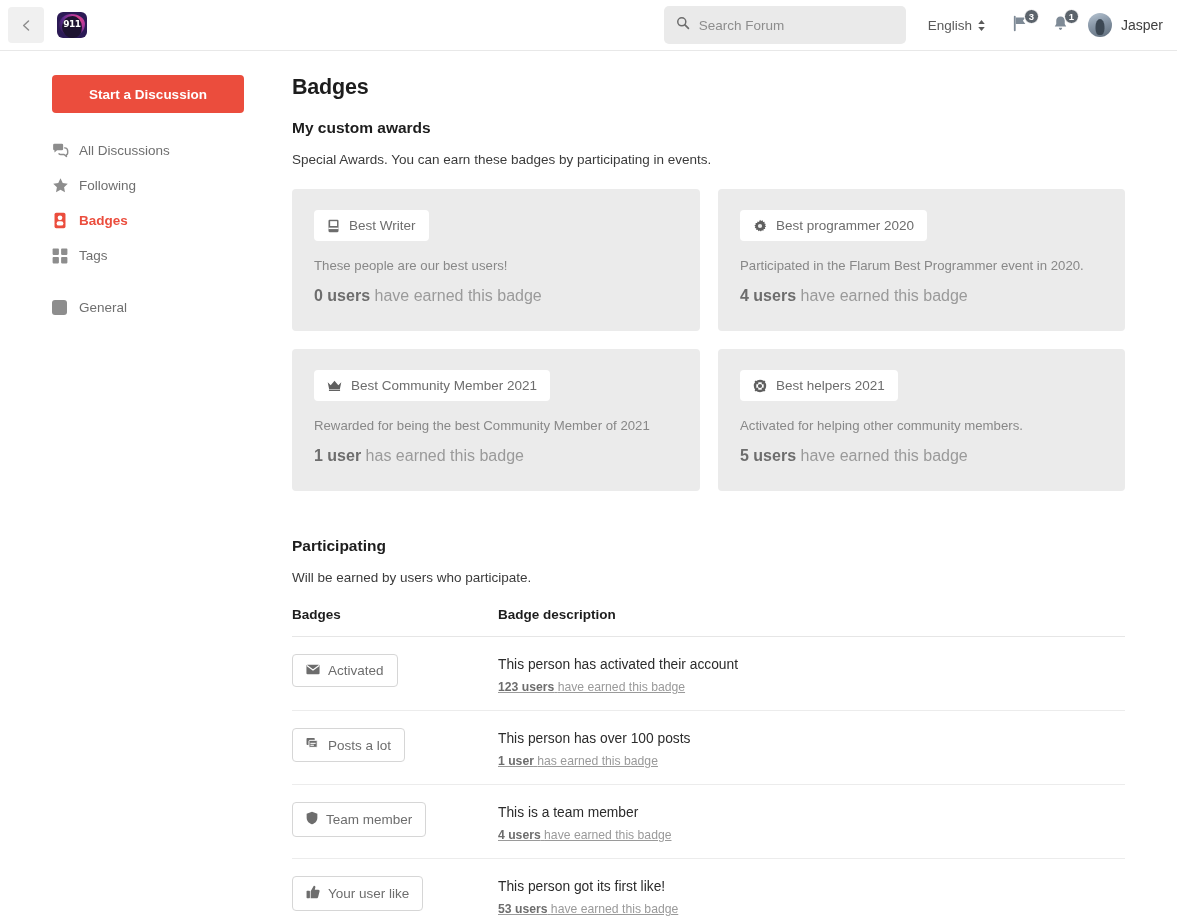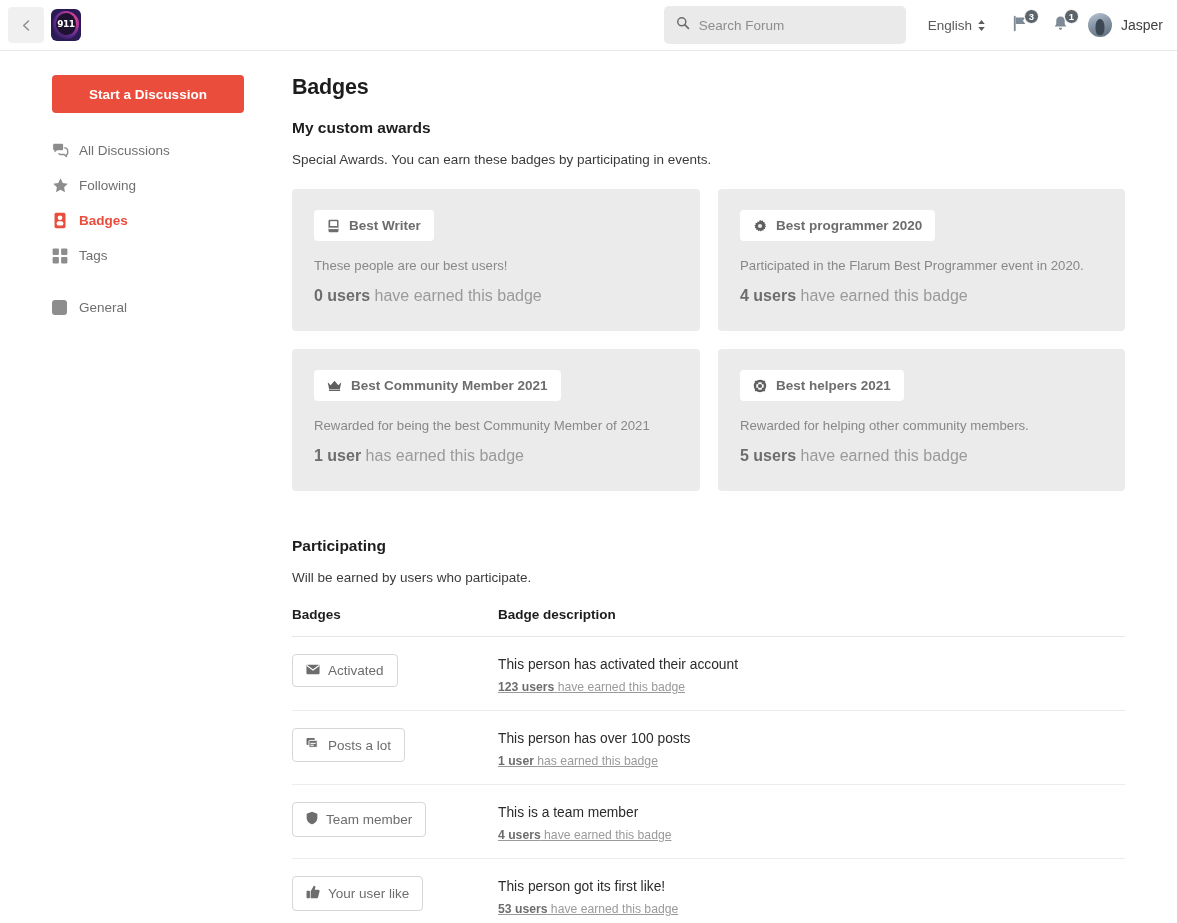--- a/index.html
+++ b/index.html
@@ -25,22 +25,22 @@
     width: 36px; height: 36px;
     margin-left: 8px;
     border-radius: 4px;
     background: #f0f0f0;
     display: flex; align-items: center; justify-content: center;
     cursor: pointer;
     flex: none;
   }
   .back-btn svg { display:block; }
   .logo {
-    width: 30px; height: 32px;
-    margin-left: 7px;
+    width: 30px; height: 26px;
+    margin-left: 13px;
     border-radius: 6px;
     flex: none;
     position: relative;
     overflow: hidden;
     background: #2b1a55;
   }
   .logo .blob {
     position: absolute;
     left: 2px; top: 2px; right: 2px; bottom: 2px;
     border-radius: 48% 52% 46% 54% / 50% 46% 54% 50%;
@@ -187,21 +187,20 @@
   }
   .pill {
     display: inline-flex; align-items: center; gap: 9px;
     background: #ffffff;
     border-radius: 4px;
     padding: 8px 13px;
     font-size: 13.5px;
     color: #6d6d6d;
     margin-bottom: 17px;
     cursor: pointer;
-    font-weight: bold;
   }
   .pill .pic { display:flex; align-items:center; flex:none; }
   .card-desc { font-size: 13.2px; color: #888888; margin-bottom: 14px; }
   .card-count { font-size: 16px; color: #9a9a9a; }
   .card-count b { color: #6d6d6d; font-weight: bold; }
 
   
   .tbl-head {
     display: flex;
     font-size: 13.5px; font-weight: bold; color: #1d1d1d;
@@ -418,21 +417,21 @@
           <span class="pic">
             <svg width="14" height="14" viewBox="0 0 16 16">
                 <circle cx="8" cy="8" r="7.1" fill="#5f5f5f"></circle>
                 <circle cx="8" cy="8" r="4.3" fill="#ffffff"></circle>
                 <circle cx="8" cy="8" r="2.4" fill="#5f5f5f"></circle>
                 <path d="M2.4 2.4 L5.7 5.7 M13.6 2.4 L10.3 5.7 M2.4 13.6 L5.7 10.3 M13.6 13.6 L10.3 10.3" stroke="#5f5f5f" stroke-width="1.7"></path>
               </svg>
           </span>
           <span>Best helpers 2021</span>
         </span>
-        <div class="card-desc">Rewarded for helping other community members.</div>
+        <div class="card-desc">Activated for helping other community members.</div>
         <div class="card-count">
           <b>5 users</b>
           <span>have earned this badge</span>
         </div>
       </div>
     </div>
 
     <div class="sec-title">Participating</div>
     <div class="sec-desc">Will be earned by users who participate.</div>
 

